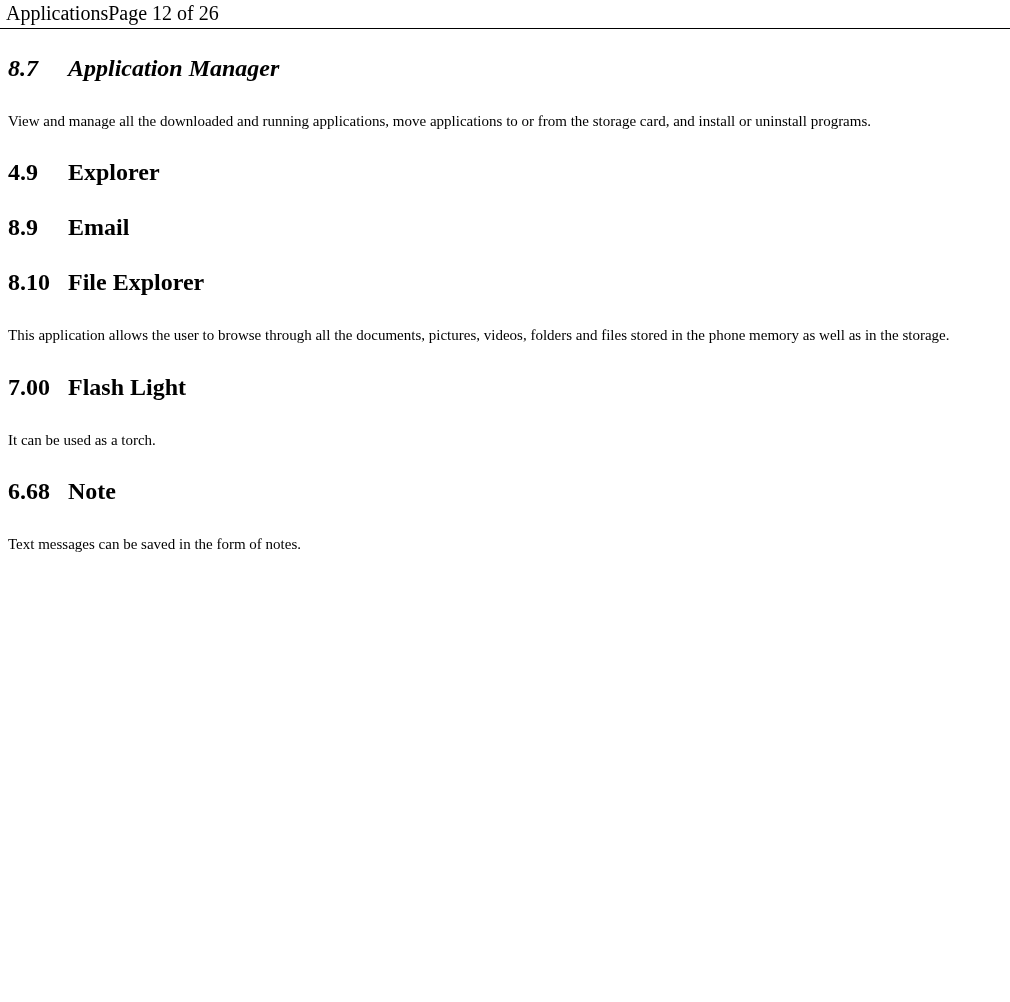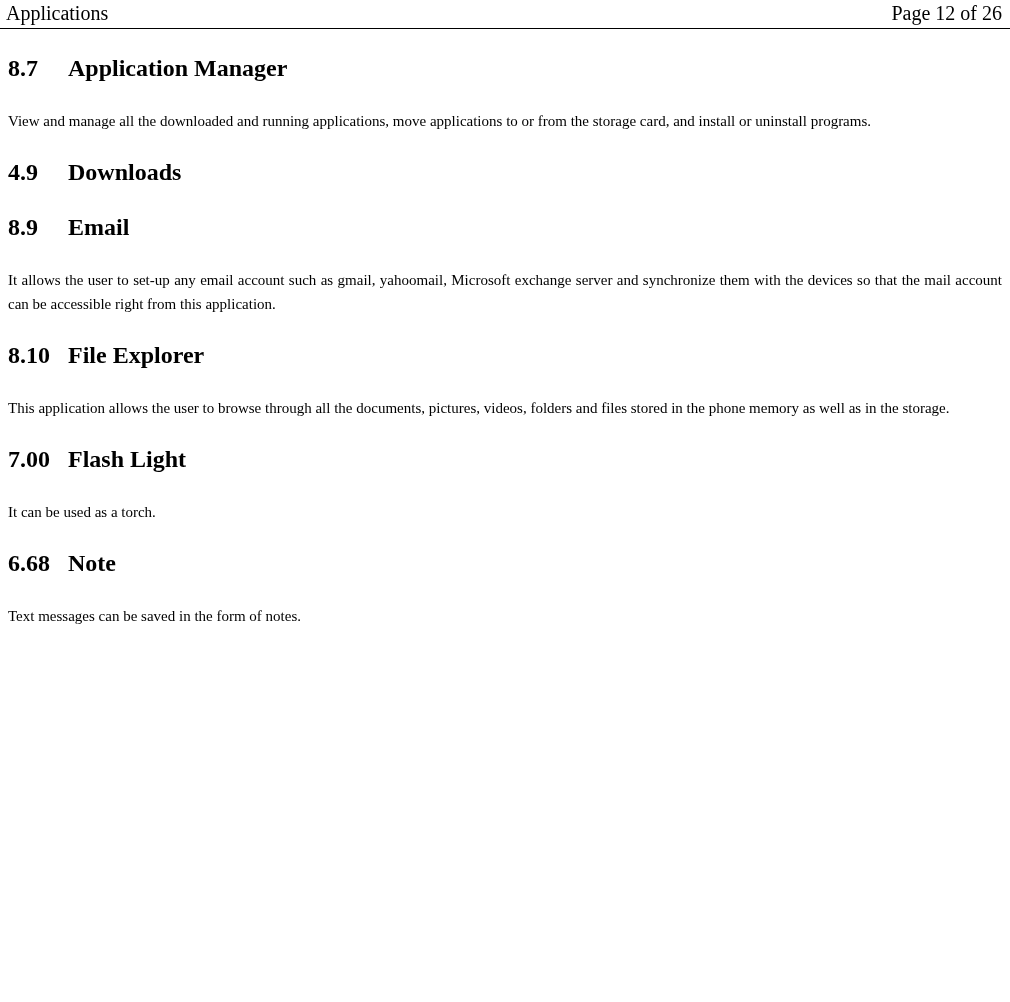--- a/index.html
+++ b/index.html
@@ -10,21 +10,20 @@
     body {
       font-family: "Times New Roman", Times, serif;
       background: white;
       color: black;
       width: 1010px;
       height: 1002px;
       padding: 0;
     }
     .header {
       display: flex;
-      justify-content: space-between;
       align-items: baseline;
       padding: 2px 8px 3px 6px;
       border-bottom: 1.5px solid black;
       font-size: 20px;
     }
     .content {
       padding: 0 8px;
     }
     .section-heading {
       font-size: 24px;
@@ -44,48 +43,48 @@
       font-size: 15px;
       line-height: 1.55;
       margin-bottom: 8px;
     }
     .justified {
       text-align: justify;
       text-justify: inter-word;
     }
     .spaced-87 {
       margin-top: 26px;
+      font-style: italic;
     }
   </style>
 </head>
 <body>
 
 <div class="header">
   <span>Applications</span>
   <span>Page 12 of 26</span>
 </div>
 
 <div class="content">
 
   <div class="section-heading spaced-87">
     <span class="section-number">8.7</span>
     <span class="section-title">Application Manager</span>
   </div>
   <p class="body-text">View and manage all the downloaded and running applications, move applications to or from the storage card, and install or uninstall programs.</p>
 
   <div class="section-heading">
     <span class="section-number">4.9</span>
-    <span class="section-title">Downloads</span>
+    <span class="section-title">Explorer</span>
   </div>
 
   <div class="section-heading">
     <span class="section-number">8.9</span>
     <span class="section-title">Email</span>
   </div>
-  <p class="body-text justified">It allows the user to set-up any email account such as gmail, yahoomail, Microsoft exchange server and synchronize them with the devices  so that the mail account can be accessible right from this application.</p>
 
   <div class="section-heading">
     <span class="section-number">8.10</span>
     <span class="section-title">File Explorer</span>
   </div>
   <p class="body-text justified">This application allows the user to browse through all the documents, pictures, videos, folders and files stored in the phone memory as well as in the storage.</p>
 
   <div class="section-heading">
     <span class="section-number">7.00</span>
     <span class="section-title">Flash Light</span>

